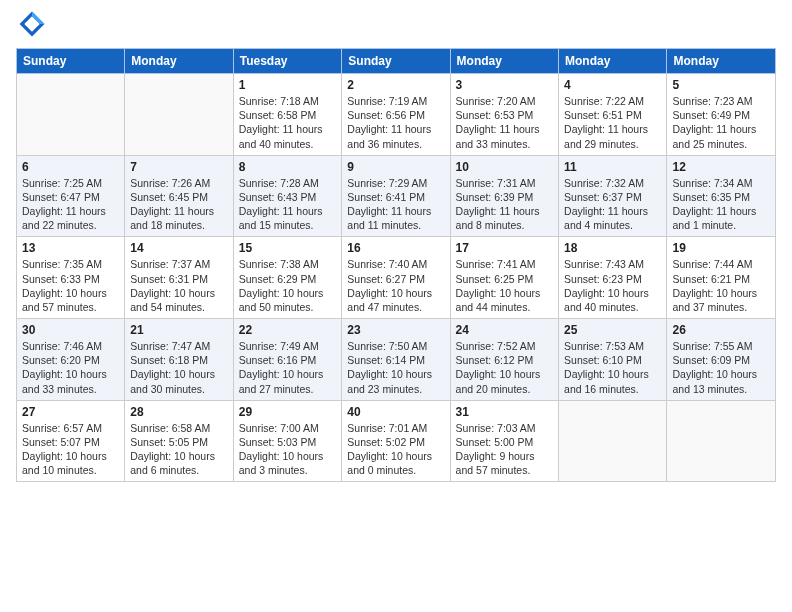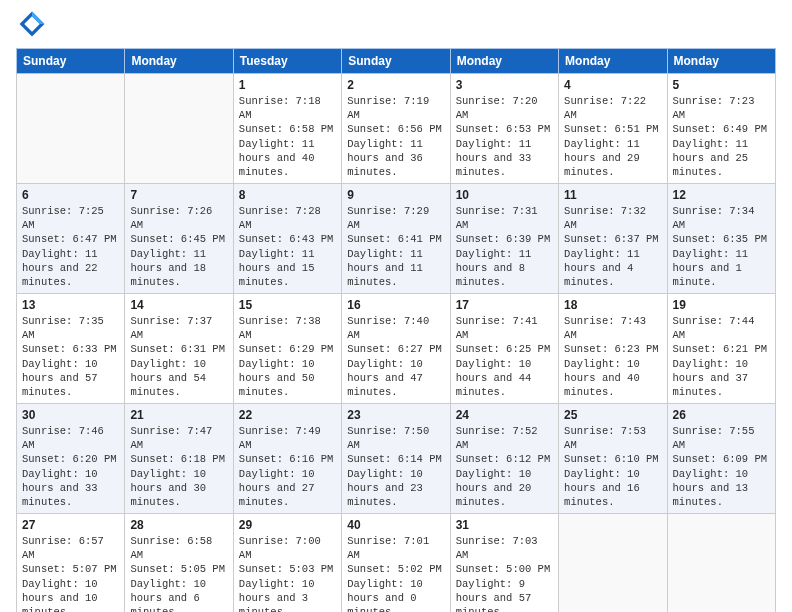--- a/index.html
+++ b/index.html
@@ -87,21 +87,20 @@
       font-weight: bold;
       font-size: 12px;
       color: #222;
       display: block;
       margin-bottom: 2px;
     }
     .day-info {
       color: #333;
       font-size: 10.5px;
       line-height: 1.35;
-      font-family: Liberation Mono, monospace;
     }
     .empty-cell {
       background: #f9f9f9 !important;
     }
   </style>
 </head>
 <body>
 
 <div class="page">
   <div class="header">

